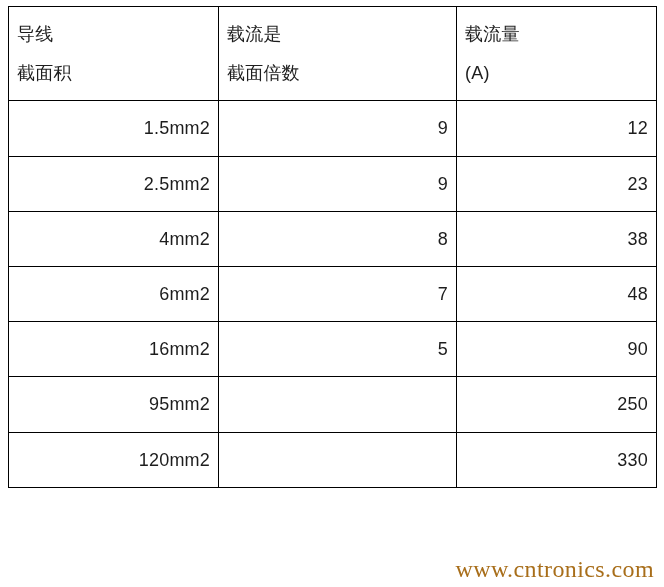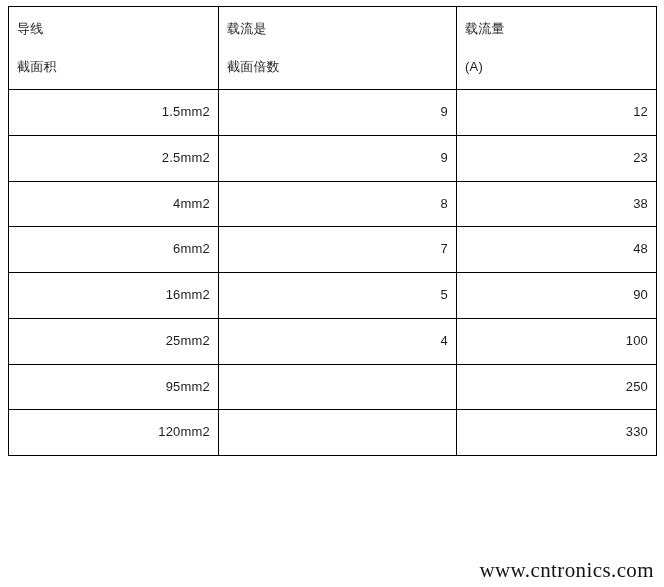--- a/index.html
+++ b/index.html
@@ -24,53 +24,53 @@
   table.wire-table {
     border-collapse: collapse;
     table-layout: fixed;
     width: 648px;
     background: #ffffff;
   }
   table.wire-table td {
     border: 1px solid #000000;
     vertical-align: top;
     padding: 10px 8px 10px 8px;
-    font-size: 13px;
+    font-size: 18px;
     line-height: 1.9;
     color: #1d1d1d;
     letter-spacing: 0.2px;
     height: 20px;
   }
   col.c1 { width: 210px; }
   col.c2 { width: 238px; }
   col.c3 { width: 200px; }
 
   .head-cell {
     height: 66px;
   }
   .head-line {
     display: block;
   }
   .head-line.second {
-    margin-top: 13px;
+    margin-top: 5px;
   }
   .body-cell {
     height: 20px;
     text-align: right;
   }
   .empty-cell {
     color: transparent;
   }
   .watermark {
     position: absolute;
     right: 10px;
     bottom: 4px;
     font-family: "Liberation Serif", serif;
-    font-size: 21px;
-    color: #000000;
+    font-size: 24px;
+    color: #a16207;
     opacity: 0.92;
     letter-spacing: 0.4px;
     white-space: nowrap;
     pointer-events: none;
   }
 </style>
 </head>
 <body>
 
 <div class="sheet">
@@ -115,25 +115,20 @@
         <td class="body-cell">6mm2</td>
         <td class="body-cell">7</td>
         <td class="body-cell">48</td>
       </tr>
       <tr>
         <td class="body-cell">16mm2</td>
         <td class="body-cell">5</td>
         <td class="body-cell">90</td>
       </tr>
       <tr>
-        <td class="body-cell">25mm2</td>
-        <td class="body-cell">4</td>
-        <td class="body-cell">100</td>
-      </tr>
-      <tr>
         <td class="body-cell">95mm2</td>
         <td class="body-cell empty-cell"></td>
         <td class="body-cell">250</td>
       </tr>
       <tr>
         <td class="body-cell">120mm2</td>
         <td class="body-cell empty-cell"></td>
         <td class="body-cell">330</td>
       </tr>
     </tbody>

